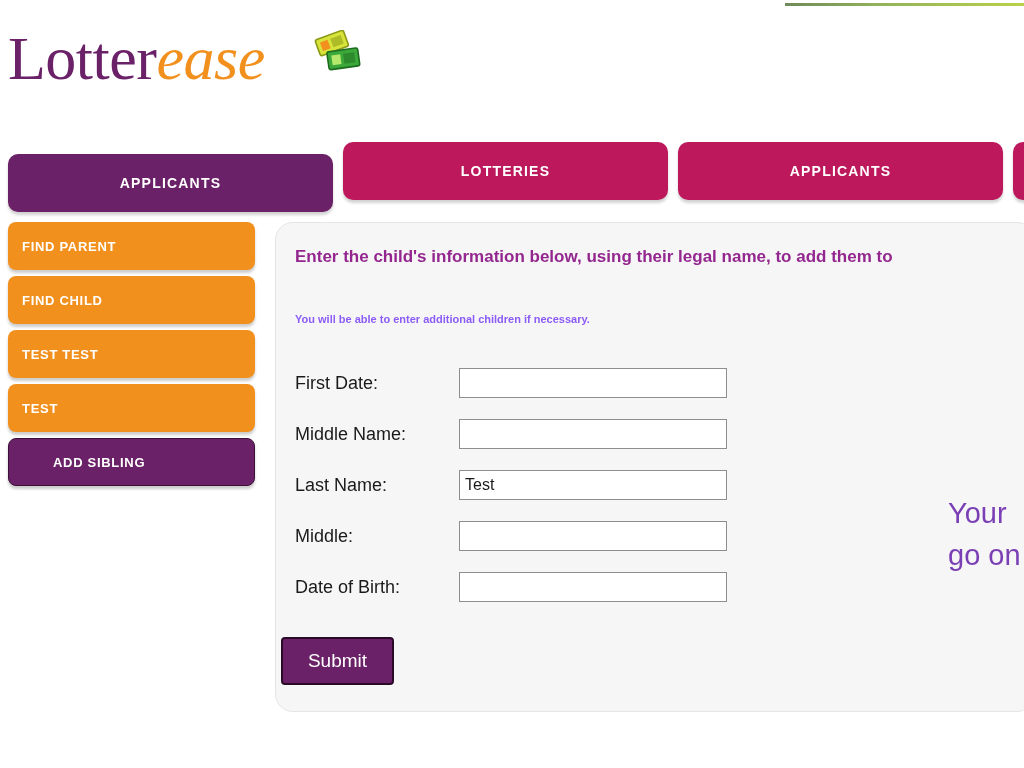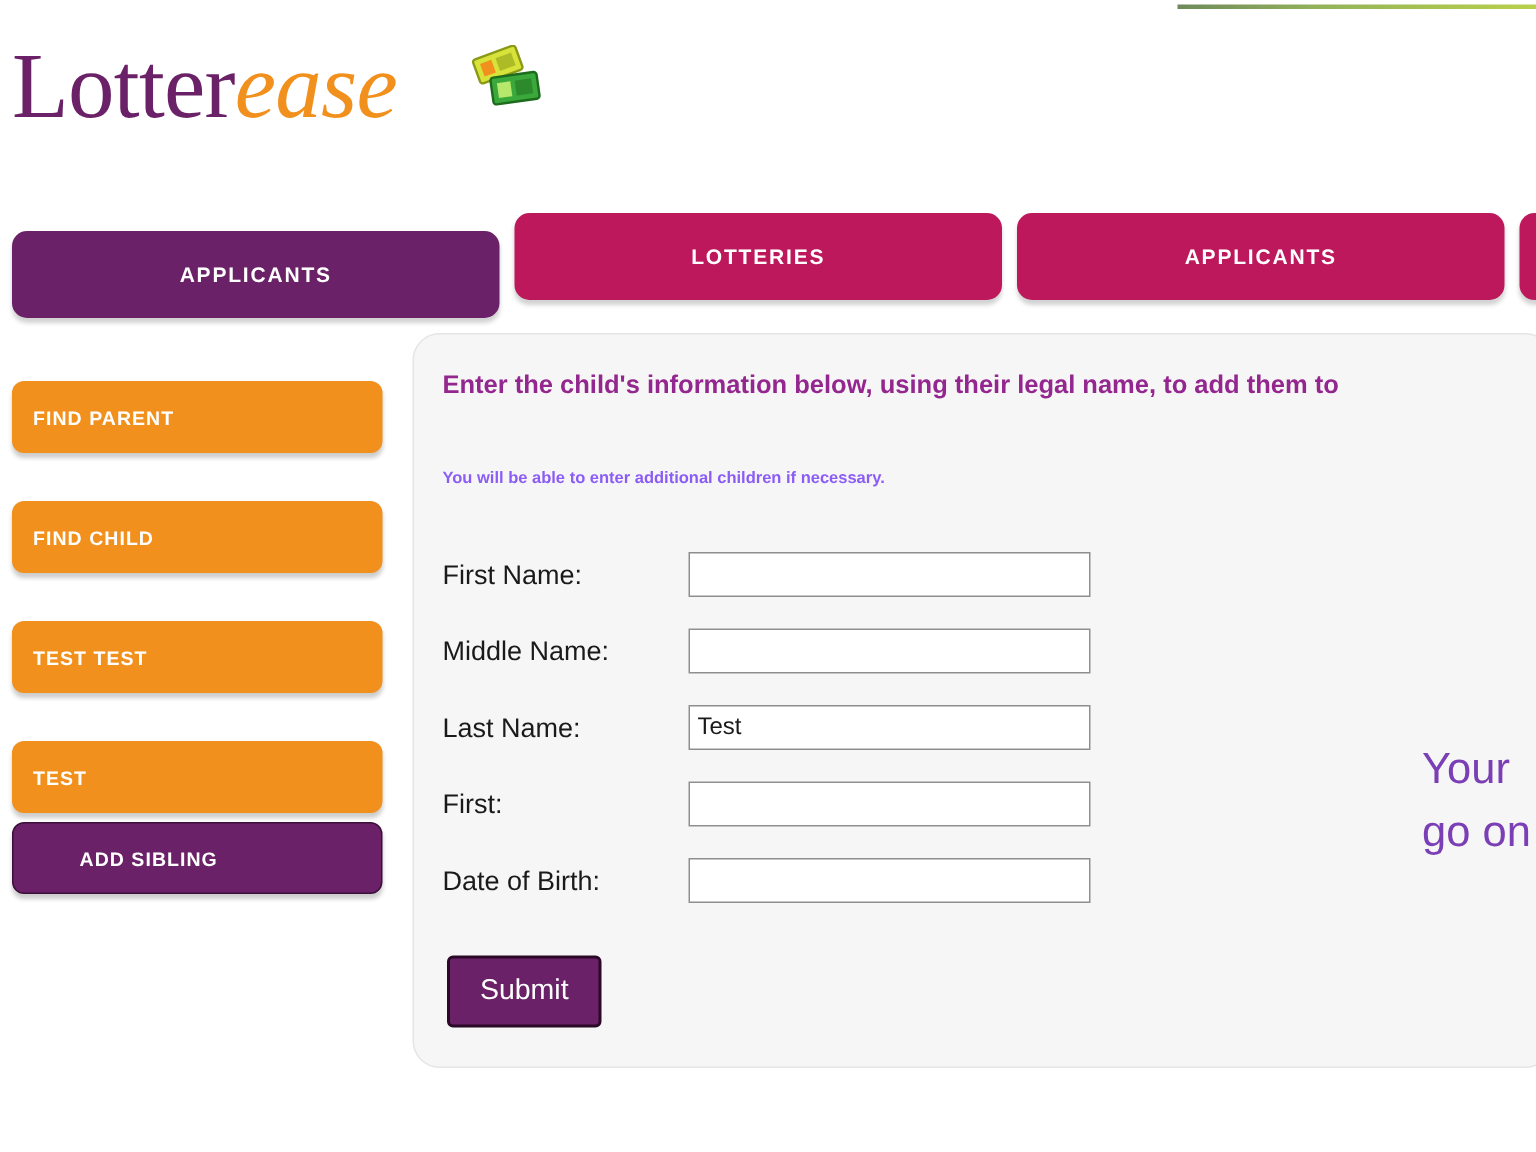--- a/index.html
+++ b/index.html
@@ -109,21 +109,21 @@
     box-shadow: 0 3px 3px rgba(0,0,0,0.2);
     display: flex;
     align-items: center;
     box-sizing: border-box;
     padding-left: 14px;
     color: #ffffff;
     font-size: 13px;
     font-weight: bold;
     letter-spacing: 0.7px;
   }
-  .side-item.orange { background: #f2901e; margin-top: 32px; }
+  .side-item.orange { background: #f2901e; }
   .side-item.purple { background: #6b2167; border: 1px solid #3d1039; padding-left: 44px; }
 
   
   .panel {
     position: absolute;
     left: 275px;
     top: 222px;
     width: 760px;
     height: 490px;
     background: #f7f6f6;
@@ -180,23 +180,23 @@
     font-family: "Liberation Sans", sans-serif;
     font-size: 16px;
     color: #1a1a1a;
     padding: 0 5px;
     outline: none;
     border-radius: 0;
   }
 
   .submit-btn {
     position: absolute;
-    left: 22px;
+    left: 5px;
     top: 414px;
-    width: 103px;
+    width: 113px;
     height: 48px;
     background: #6b2167;
     border: 2px solid #2a0a27;
     border-radius: 4px;
     color: #ffffff;
     font-family: "Liberation Sans", sans-serif;
     font-size: 19px;
     cursor: pointer;
     padding: 0;
   }
@@ -270,36 +270,36 @@
   </div>
 
   <div class="panel">
 
     <div class="panel-heading">Enter the child's information below, using their legal name, to add them to</div>
     <div class="panel-subheading">You will be able to enter additional children if necessary.</div>
 
     <div class="form">
 
       <div class="form-row">
-        <div class="form-label">First Name:</div>
+        <div class="form-label">First Date:</div>
         <input class="form-input" type="text" value="" style="">
       </div>
 
       <div class="form-row">
         <div class="form-label">Middle Name:</div>
         <input class="form-input" type="text" value="" style="">
       </div>
 
       <div class="form-row">
         <div class="form-label">Last Name:</div>
         <input class="form-input" type="text" value="Test" style="">
       </div>
 
       <div class="form-row">
-        <div class="form-label">First:</div>
+        <div class="form-label">Middle:</div>
         <input class="form-input" type="text" value="" style="">
       </div>
 
       <div class="form-row">
         <div class="form-label">Date of Birth:</div>
         <input class="form-input" type="text" value="" style="">
       </div>
 
     </div>
 

